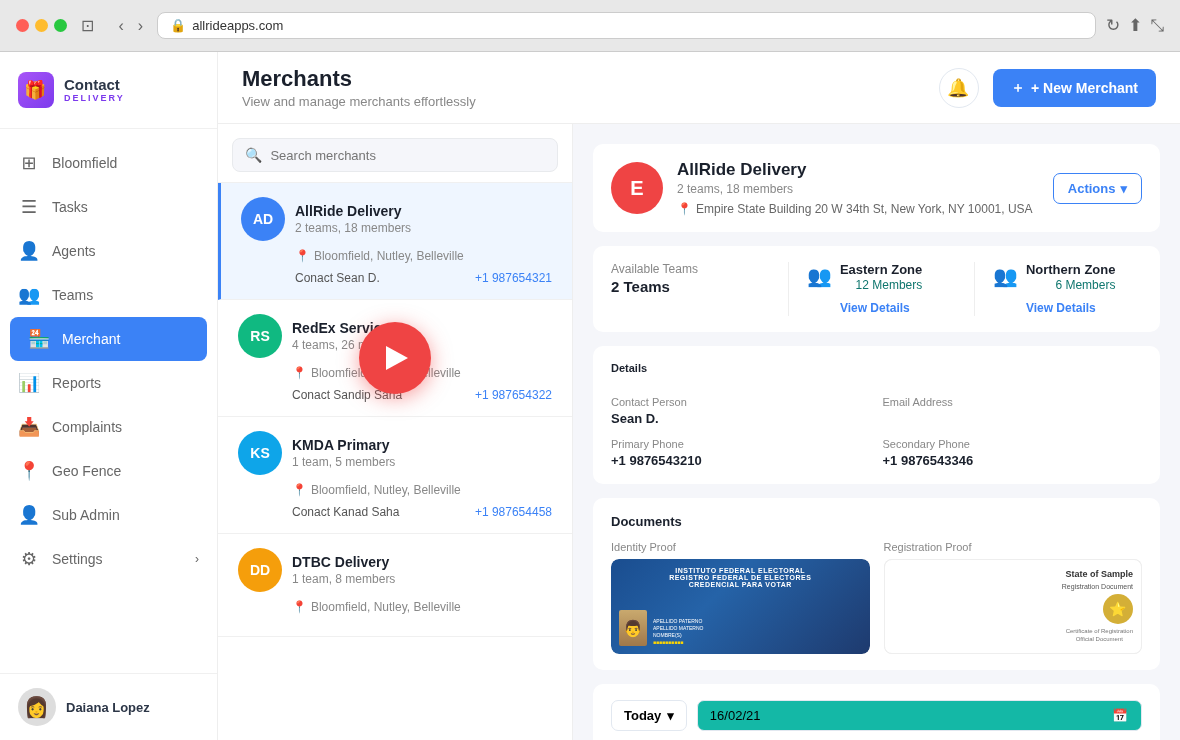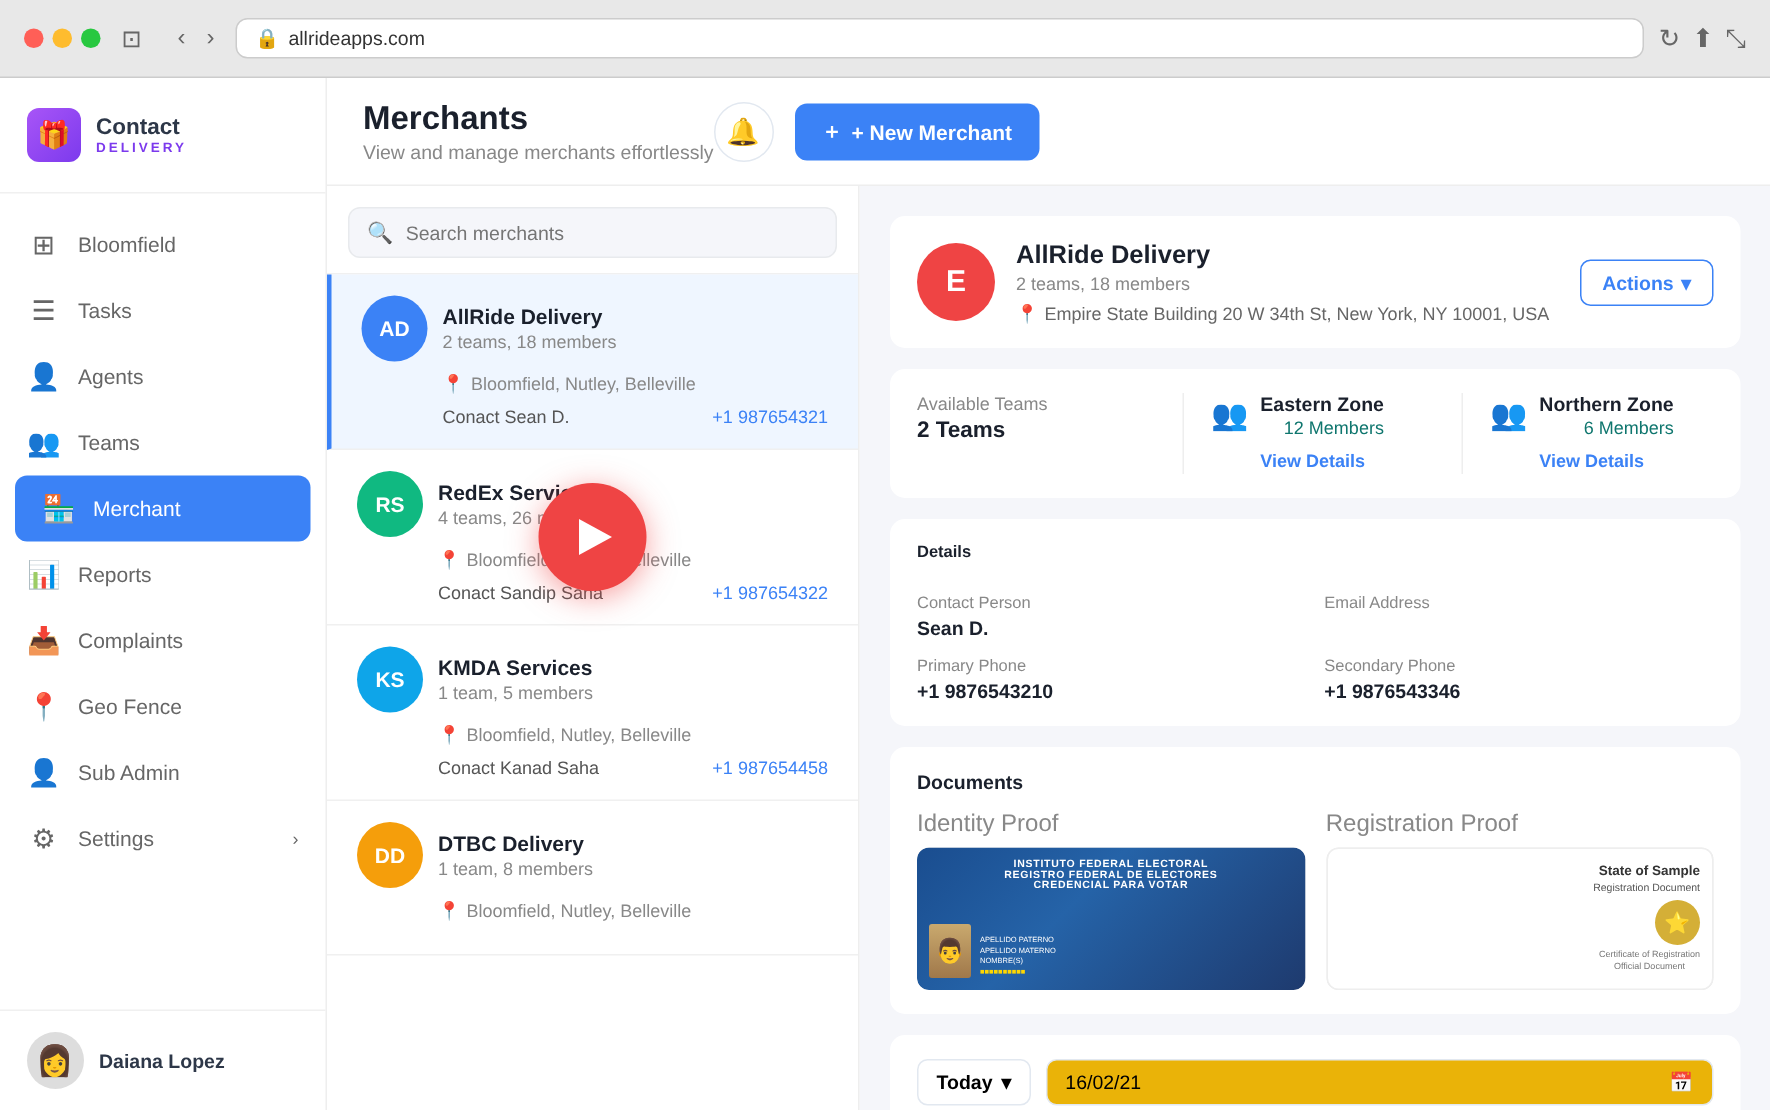--- a/index.html
+++ b/index.html
@@ -105,20 +105,21 @@
 
     
     .main-content { flex: 1; display: flex; flex-direction: column; overflow: hidden; }
 
     
     .top-bar {
       background: white;
       padding: 14px 24px;
       display: flex;
       align-items: center;
+      justify-content: space-between;
       border-bottom: 1px solid #eee;
     }
     .page-title { font-size: 22px; font-weight: 700; color: #1a202c; }
     .page-subtitle { font-size: 13px; color: #888; margin-top: 2px; }
     .top-bar-actions { display: flex; align-items: center; gap: 14px; }
     .bell-btn {
       width: 40px; height: 40px;
       border: 1.5px solid #e2e8f0;
       border-radius: 50%;
       background: white;
@@ -255,21 +256,21 @@
 
     .documents-section {
       background: white;
       border-radius: 10px;
       padding: 16px 18px;
       margin-bottom: 14px;
     }
     .docs-header { font-size: 13px; font-weight: 700; color: #1a202c; margin-bottom: 12px; }
     .docs-grid { display: flex; gap: 14px; }
     .doc-item { flex: 1; }
-    .doc-label { font-size: 16px; color: #888; margin-bottom: 6px; }
+    .doc-label { font-size: 11px; color: #888; margin-bottom: 6px; }
     .doc-img {
       width: 100%; height: 95px;
       background: #e8e8e8;
       border-radius: 8px;
       display: flex; align-items: center; justify-content: center;
       overflow: hidden; position: relative;
     }
     .id-card-mock {
       width: 100%; height: 100%;
       background: linear-gradient(135deg, #1a4d8f 0%, #2563a8 40%, #1e3a6e 100%);
@@ -302,21 +303,21 @@
       font-weight: 600;
       display: flex; align-items: center; gap: 6px;
       cursor: pointer; background: white;
     }
     .date-input {
       border: 1px solid #e2e8f0;
       border-radius: 7px;
       padding: 7px 12px;
       font-size: 13px;
       display: flex; align-items: center; gap: 8px;
-      cursor: pointer; flex: 1; background: #eab308;
+      cursor: pointer; flex: 1; background: #14b8a6;
     }
     .reports-grid { display: grid; grid-template-columns: 1fr 1fr; gap: 14px; }
     .report-card { border: 1px solid #f0f0f0; border-radius: 8px; padding: 12px; }
 
     
     .play-overlay {
       position: absolute;
       left: 50%;
       top: 50%;
       transform: translate(-50%, -50%);
@@ -490,21 +491,21 @@
 
           <div class="play-overlay" style="position:absolute; left:50%; top:50%; transform:translate(-50%,-50%);">
             <div class="play-triangle"></div>
           </div>
         </div>
 
         <div class="merchant-card">
           <div class="merchant-card-top">
             <div class="merchant-avatar" style="background:#0ea5e9">KS</div>
             <div>
-              <div class="merchant-name">KMDA Services</div>
+              <div class="merchant-name">KMDA Primary</div>
               <div class="merchant-meta">1 team, 5 members</div>
             </div>
           </div>
           <div class="merchant-location">
             <span>📍</span>
             <span>Bloomfield, Nutley, Belleville</span>
           </div>
           <div class="merchant-contact">
             <span>Conact Kanad Saha</span>
             <span class="contact-phone">+1 987654458</span>

